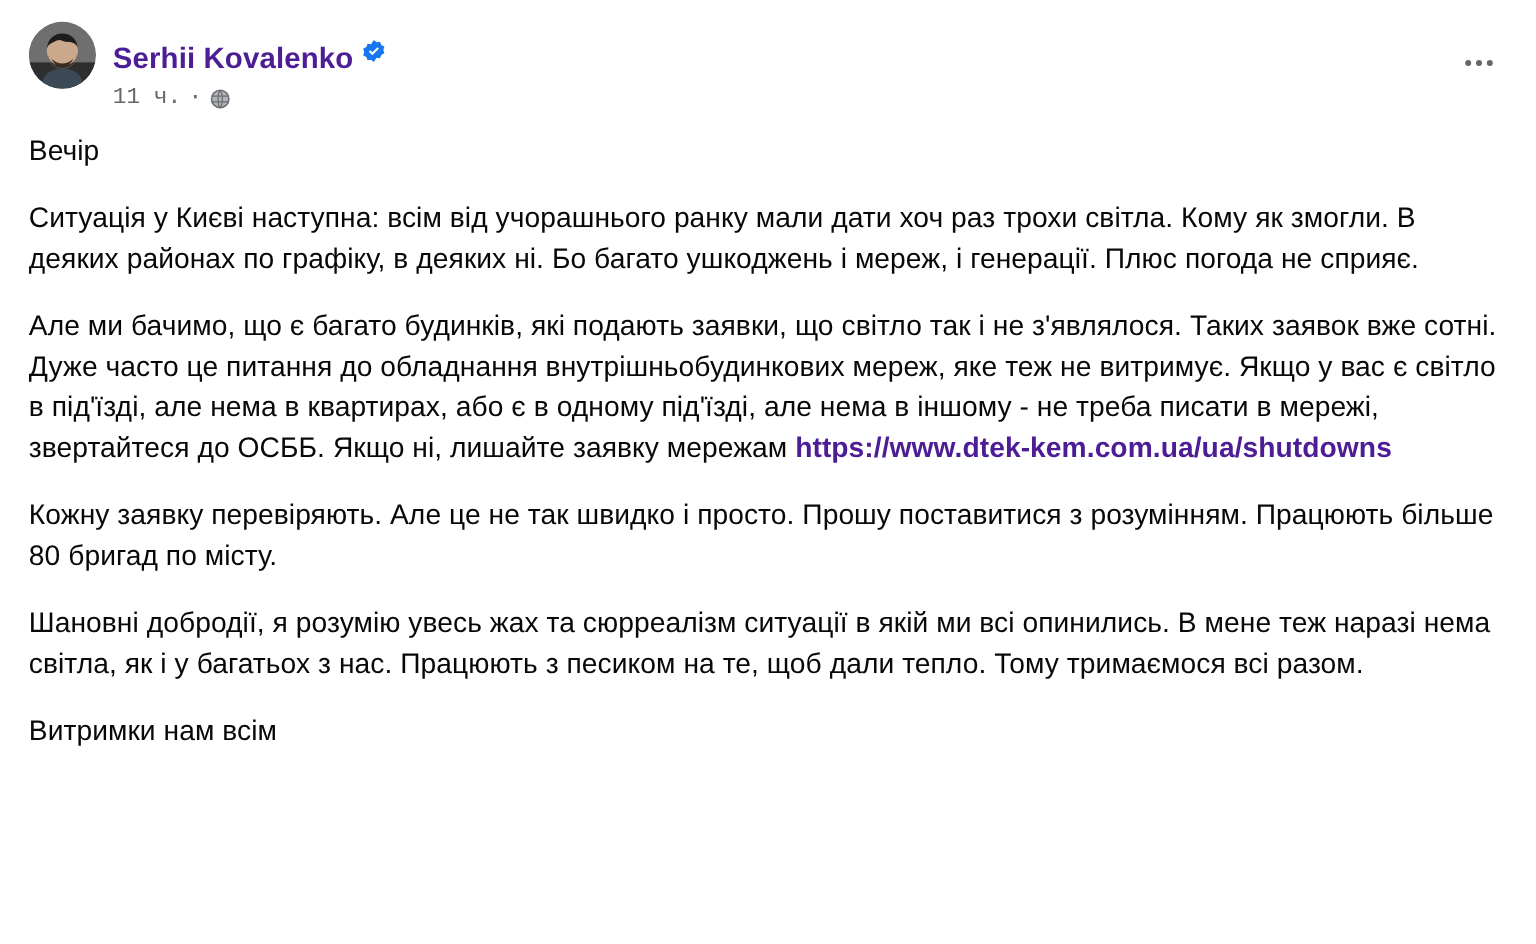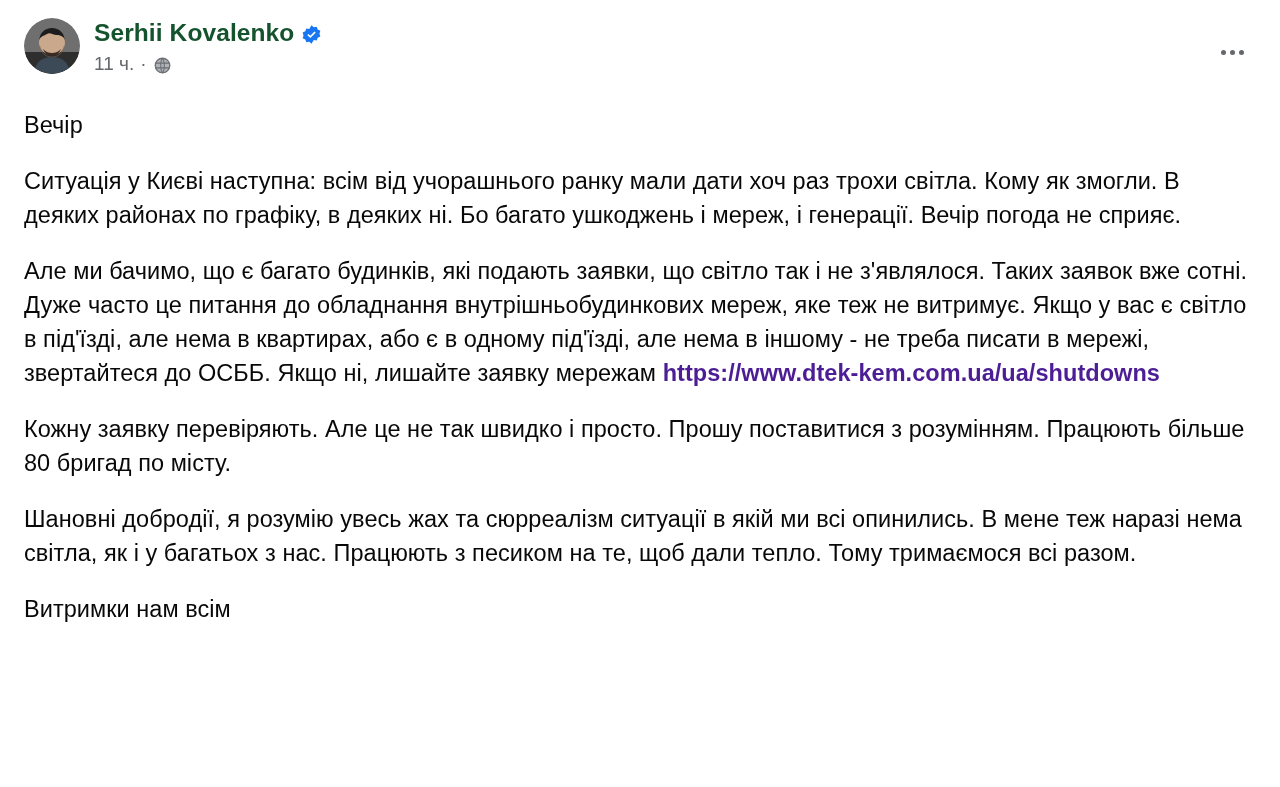--- a/index.html
+++ b/index.html
@@ -46,36 +46,38 @@
     padding-top: 2px;
   }
   .name-row {
     display: flex;
     align-items: center;
     gap: 7px;
   }
   .author-name {
     font-size: 24.5px;
     font-weight: bold;
-    color: #14532d;
+    color: #4c1d95;
     letter-spacing: 0.1px;
     line-height: 30px;
+    margin-top: 17px;
   }
   .verified {
     width: 21px;
     height: 21px;
     display: inline-block;
     position: relative;
     top: 1px;
   }
   .meta-row {
     display: flex;
     align-items: center;
     gap: 6px;
     margin-top: 4px;
+    font-family: Liberation Mono, monospace;
   }
   .meta-time {
     font-size: 19px;
     color: #65676b;
     line-height: 24px;
   }
   .meta-dot {
     font-size: 19px;
     color: #65676b;
     line-height: 24px;
@@ -184,20 +186,20 @@
       <span class="dots">
           <i></i>
           <i></i>
           <i></i>
         </span>
     </div>
   </div>
 
   <div class="post-body">
     <p>Вечір</p>
-    <p>Ситуація у Києві наступна: всім від учорашнього ранку мали дати хоч раз трохи світла. Кому як змогли. В деяких районах по графіку, в деяких ні. Бо багато ушкоджень і мереж, і генерації. Вечір погода не сприяє.</p>
+    <p>Ситуація у Києві наступна: всім від учорашнього ранку мали дати хоч раз трохи світла. Кому як змогли. В деяких районах по графіку, в деяких ні. Бо багато ушкоджень і мереж, і генерації. Плюс погода не сприяє.</p>
     <p><span>Але ми бачимо, що є багато будинків, які подають заявки, що світло так і не з'являлося. Таких заявок вже сотні. Дуже часто це питання до обладнання внутрішньобудинкових мереж, яке теж не витримує. Якщо у вас є світло в під'їзді, але нема в квартирах, або є в одному під'їзді, але нема в іншому - не треба писати в мережі, звертайтеся до ОСББ. Якщо ні, лишайте заявку мережам </span><a class="post-link" href="#">https://www.dtek-kem.com.ua/ua/shutdowns</a><span></span></p>
     <p>Кожну заявку перевіряють. Але це не так швидко і просто. Прошу поставитися з розумінням. Працюють більше 80 бригад по місту.</p>
     <p>Шановні добродії, я розумію увесь жах та сюрреалізм ситуації в якій ми всі опинились. В мене теж наразі нема світла, як і у багатьох з нас. Працюють з песиком на те, щоб дали тепло. Тому тримаємося всі разом.</p>
     <p>Витримки нам всім</p>
   </div>
 
 </div>
 
 </body></html>

